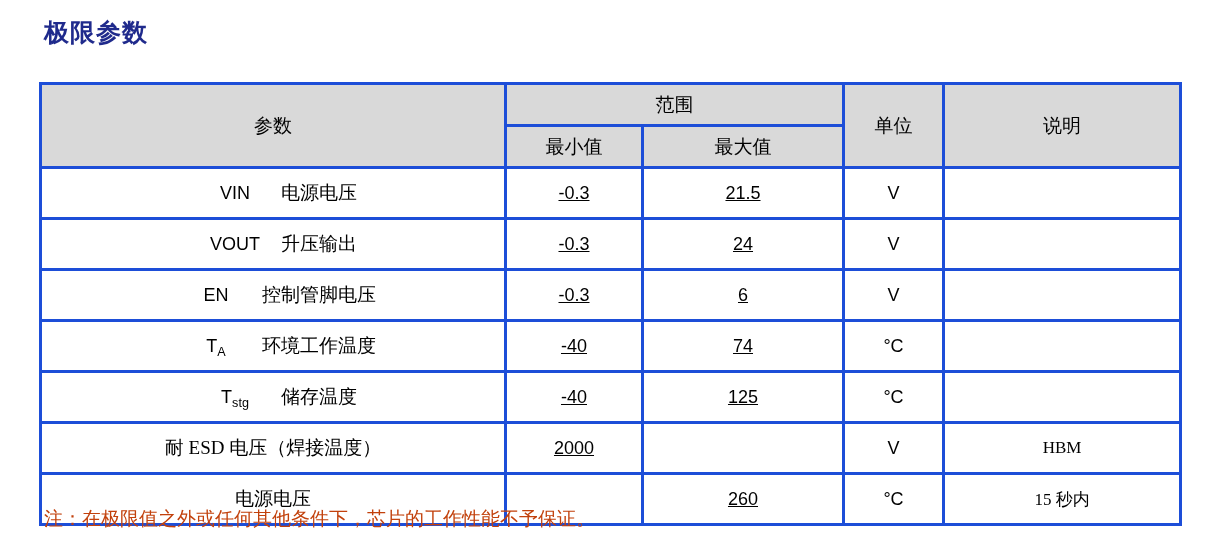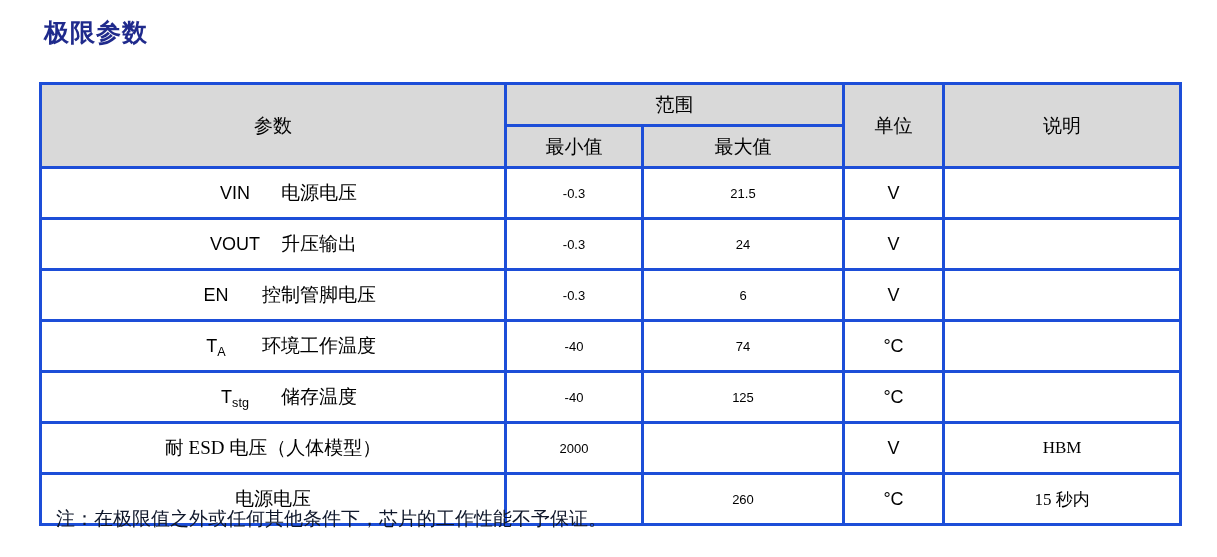--- a/index.html
+++ b/index.html
@@ -80,43 +80,44 @@
     font-size: 19px;
   }
   td.desc-only {
     text-align: left;
     padding-left: 118px;
     font-family: "Liberation Serif", serif;
     font-size: 19px;
   }
   td.num {
     font-family: "Liberation Sans", sans-serif;
-    font-size: 13px;
+    font-size: 18px;
+    text-decoration: underline;
   }
   td.unit {
     font-family: "Liberation Sans", sans-serif;
     font-size: 18px;
   }
   td.note {
     font-family: "Liberation Serif", serif;
     font-size: 17px;
   }
   sub {
     font-size: 0.7em;
     vertical-align: baseline;
     position: relative;
     top: 4px;
   }
   .footnote {
     position: absolute;
-    left: 56px;
+    left: 44px;
     top: 506px;
     font-size: 19px;
     font-family: Liberation Mono, monospace;
-    color: #0f172a;
+    color: #c2410c;
     white-space: nowrap;
   }
 </style>
 </head>
 <body>
 
 <div class="page">
 
   <div class="section-title">极限参数</div>
 
@@ -170,21 +171,21 @@
         <td class="note"></td>
       </tr>
       <tr>
         <td class="sym"><span class="symtext"><span>T</span><sub>stg</sub></span><span class="desc">储存温度</span></td>
         <td class="num">-40</td>
         <td class="num">125</td>
         <td class="unit">°C</td>
         <td class="note"></td>
       </tr>
       <tr>
-        <td class="desc-only">耐 ESD 电压（人体模型）</td>
+        <td class="desc-only">耐 ESD 电压（焊接温度）</td>
         <td class="num">2000</td>
         <td class="num"></td>
         <td class="unit">V</td>
         <td class="note">HBM</td>
       </tr>
       <tr>
         <td class="desc-only">电源电压</td>
         <td class="num"></td>
         <td class="num">260</td>
         <td class="unit">°C</td>

